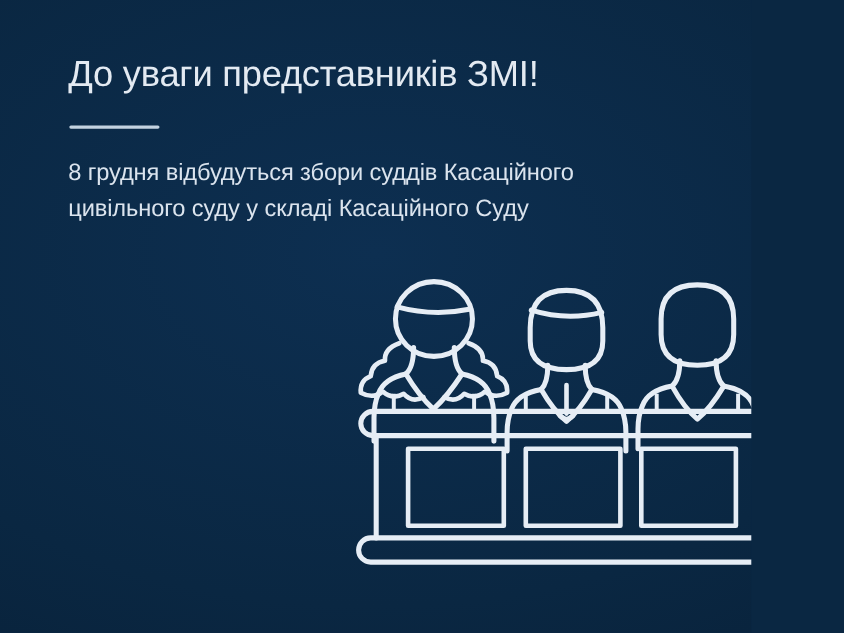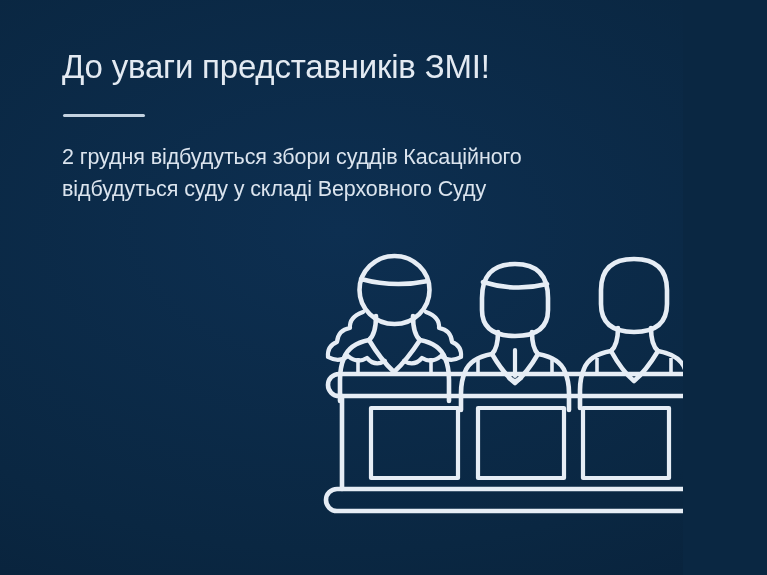--- a/index.html
+++ b/index.html
@@ -103,22 +103,22 @@
 
 <div id="banner">
 
   <div id="text-block">
 
     <h1 id="headline">До уваги представників ЗМІ!</h1>
 
     <div id="divider"></div>
 
     <p id="subtext">
-      <span class="line">2 грудня відбудуться збори суддів Касаційного</span>
-      <span class="line">відбудуться суду у складі Верховного Суду</span>
+      <span class="line">8 грудня відбудуться збори суддів Касаційного</span>
+      <span class="line">цивільного суду у складі Касаційного Суду</span>
     </p>
 
   </div>
 
   <div id="illustration">
     <svg viewBox="0 0 395 285" xmlns="http://www.w3.org/2000/svg" aria-hidden="true">
 
       <g>
 
         <path class="ln-thin" d="M45 66 q-14 5 -13 16 q-12 2 -13 14 q-10 4 -9 15 q11 6 20 -1 q9 8 19 2 q8 9 18 3"></path>

